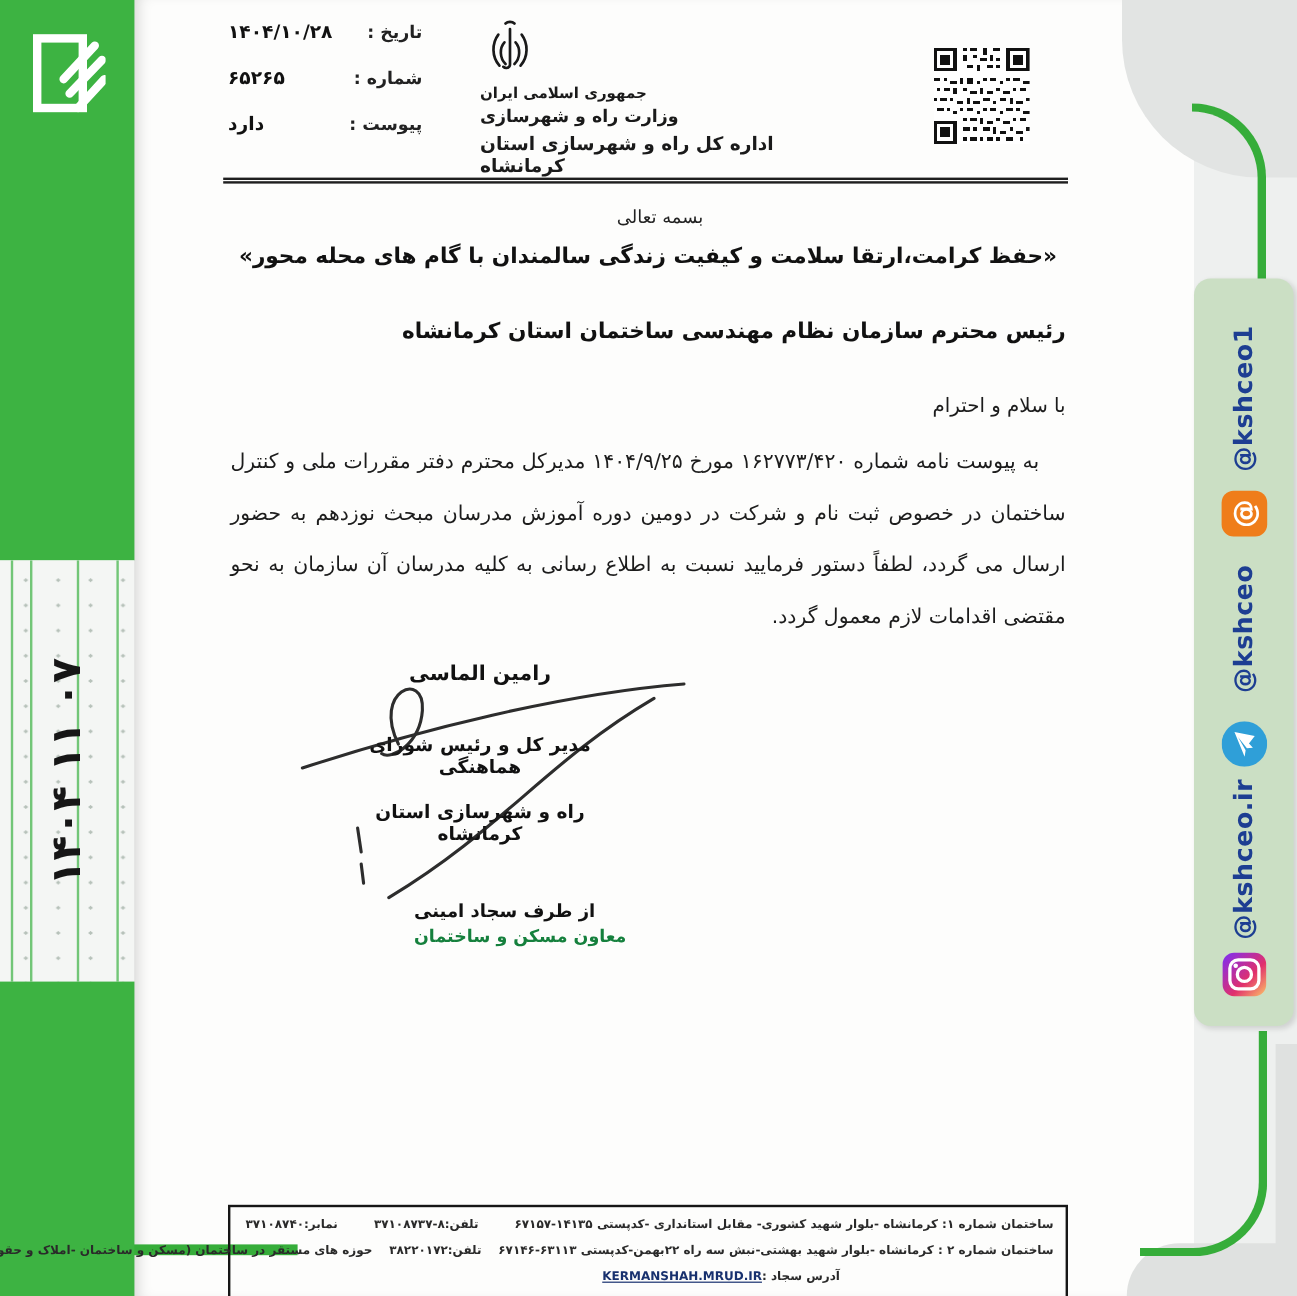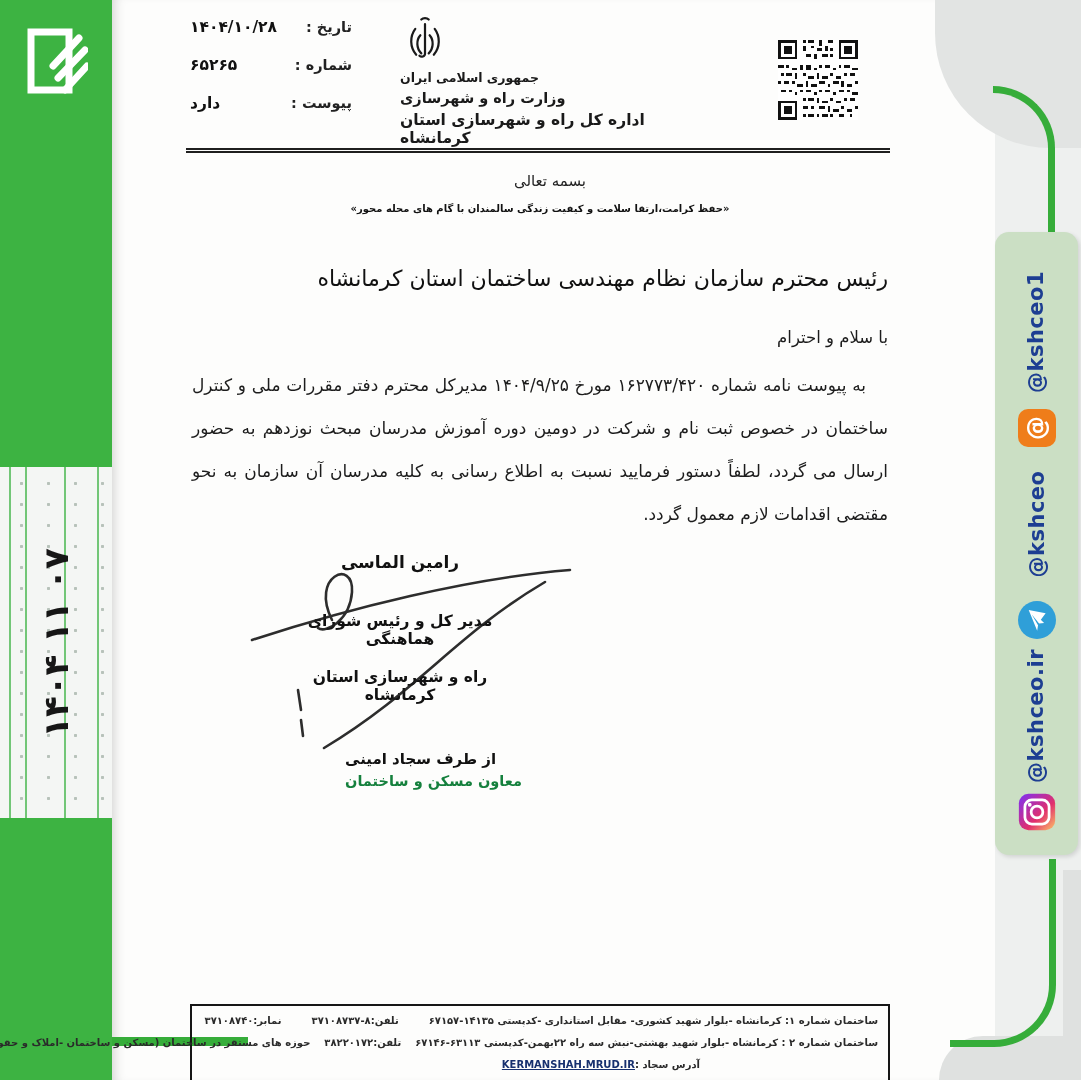--- a/index.html
+++ b/index.html
@@ -70,23 +70,23 @@
   .org-line3 { font-size:15.5px; font-weight:bold; color:#1a1a1a; margin-top:5px; }
 
   .qr { position:absolute; left:778px; top:40px; width:80px; height:80px; z-index:2; }
 
   .double-rule { position:absolute; left:186px; top:148px; width:704px; height:5px;
                  border-top:2.5px solid #1f1f1f; border-bottom:2.5px solid #1f1f1f; z-index:2; }
 
   .bismillah { position:absolute; left:400px; top:172px; width:300px; text-align:center;
                font-size:15px; color:#222; z-index:2; }
   .slogan { position:absolute; left:190px; top:203px; width:700px; text-align:center; direction:rtl;
-            font-size:10px; font-weight:bold; color:#111; z-index:2; }
+            font-size:18px; font-weight:bold; color:#111; z-index:2; }
   .addressee { position:absolute; left:190px; top:266px; width:698px; direction:rtl; text-align:right;
-               font-size:22px; font-weight:normal; color:#111; z-index:2; }
+               font-size:18px; font-weight:bold; color:#111; z-index:2; }
   .greeting { position:absolute; left:190px; top:328px; width:698px; direction:rtl; text-align:right;
               font-size:16.5px; color:#1c1c1c; z-index:2; }
   .body-par { position:absolute; left:192px; top:364px; width:696px; direction:rtl;
               text-align:justify; text-indent:22px; font-size:17px; line-height:43px; color:#1c1c1c; z-index:2; }
 
   
   .sig-block { position:absolute; left:280px; top:552px; width:240px; text-align:center; direction:rtl; z-index:2; }
   .sig-name { font-size:17px; font-weight:bold; color:#111; margin-bottom:40px; }
   .sig-t1 { font-size:15.5px; font-weight:bold; color:#111; margin-bottom:20px; }
   .sig-t2 { font-size:15.5px; font-weight:bold; color:#111; }

